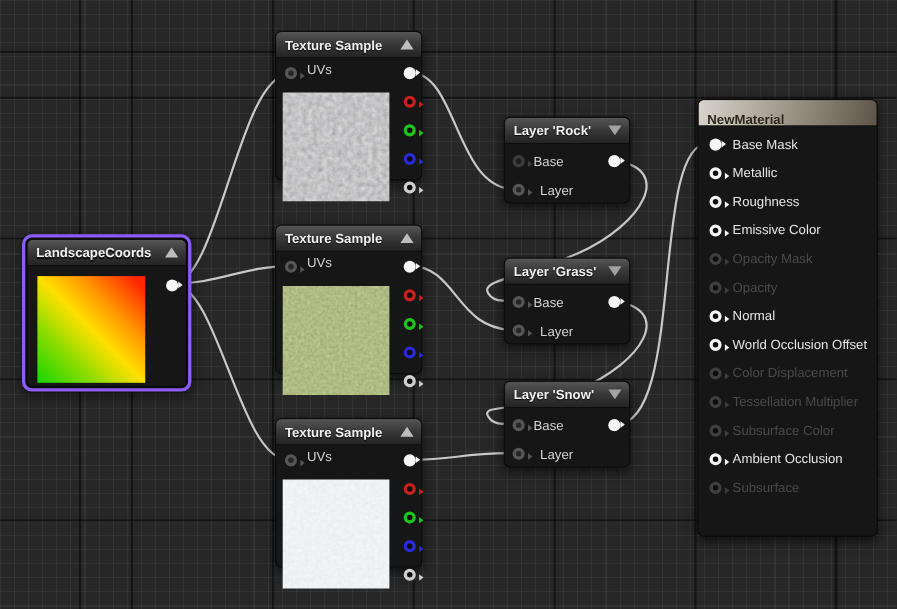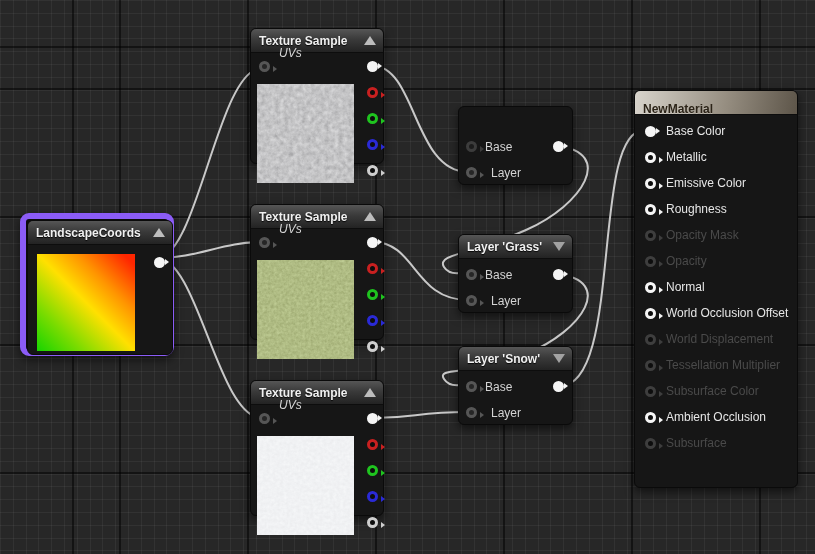--- a/index.html
+++ b/index.html
@@ -49,37 +49,37 @@
   .pin.ring{border:3px solid currentColor;background:#0d0d0d;}
   .pin.filled{background-color:currentColor;}
   .c-white{color:#f5f5f5;} .c-red{color:#c92020;} .c-green{color:#1fc41f;}
   .c-blue{color:#2a2ad6;} .c-alpha{color:#cfcfcf;}
   .c-ingray{color:#565656;} .c-ingray.ring{background:#262626;}
   .c-indark{color:#3c3c3c;} .c-indark.ring{background:#1c1c1c;}
 
   
   .ts-node{left:250px;width:134px;height:136px;}
   .uvs-pin{left:8px;top:32px;}
-  .uvs-label{left:28px;top:16px;font-style:italic;}
+  .uvs-label{left:28px;top:26px;}
   .tex-preview{position:absolute;left:6px;top:55px;display:block;}
   .ts-pin{left:116px;}
   .tsp0{top:32px;} .tsp1{top:58px;} .tsp2{top:84px;} .tsp3{top:110px;} .tsp4{top:136px;}
 
   
   .layer-node{left:458px;width:115px;height:79px;}
   .base-pin{left:7px;top:34px;}
   .base-label{left:26px;top:32px;}
   .layerin-pin{left:7px;top:60px;}
   .layerin-label{left:32px;top:58px;}
   .layer-out-pin{left:94px;top:34px;}
 
   
   .lc-wrap{
     position:absolute;left:20px;top:213px;width:154px;height:143px;z-index:2;
-    border:6px solid #8b5cf6;border-radius:9px;background:#0c0c0c;
+    border:3px solid #8b5cf6;border-radius:9px;background:#0c0c0c;
     box-sizing:border-box;padding:1px;
     box-shadow:0 4px 10px rgba(0,0,0,0.55);
   }
   .lc-node{position:relative;left:0;top:0;width:146px;height:135px;box-shadow:none;}
   .uv-preview{
     position:absolute;left:9px;top:33px;width:98px;height:97px;
     background:linear-gradient(45deg,#17d400 0%, #7fdc00 24%, #ffe000 50%, #ff9400 70%, #ff2600 94%);
   }
   .lc-out-pin{left:126px;top:36px;}
 
@@ -204,20 +204,24 @@
       <rect width="97" height="99" fill="#e8eaec" filter="url(#texSnow)"></rect>
     </svg>
   <span class="pin filled c-white ts-pin tsp0"></span>
   <span class="pin ring c-red   ts-pin tsp1"></span>
   <span class="pin ring c-green ts-pin tsp2"></span>
   <span class="pin ring c-blue  ts-pin tsp3"></span>
   <span class="pin ring c-alpha ts-pin tsp4"></span>
 </div>
 
 <div class="node layer-node" style="top:106px">
+  <div class="node-header">
+    <span class="node-title">Layer 'Rock'</span>
+    <span class="tri tri-down"></span>
+  </div>
   <span class="pin ring c-indark base-pin"></span>
   <span class="row-label base-label">Base</span>
   <span class="pin ring c-ingray layerin-pin"></span>
   <span class="row-label layerin-label">Layer</span>
   <span class="pin filled c-white layer-out-pin"></span>
 </div>
 
 <div class="node layer-node" style="top:234px">
   <div class="node-header">
     <span class="node-title">Layer 'Grass'</span>
@@ -242,53 +246,53 @@
   <span class="pin filled c-white layer-out-pin"></span>
 </div>
 
 <div class="node mat-node">
   <div class="node-header mat-header">
     <span class="node-title">NewMaterial</span>
   </div>
   <div class="mat-rows" id="mat-rows">
       <div class="mat-row">
     <span class="pin c-white filled"></span>
-    <span class="mat-label">Base Color</span>
+    <span class="mat-label">Base Mask</span>
   </div>
       <div class="mat-row">
     <span class="pin ring c-white"></span>
     <span class="mat-label">Metallic</span>
   </div>
       <div class="mat-row">
     <span class="pin ring c-white"></span>
+    <span class="mat-label">Roughness</span>
+  </div>
+      <div class="mat-row">
+    <span class="pin ring c-white"></span>
     <span class="mat-label">Emissive Color</span>
   </div>
-      <div class="mat-row">
-    <span class="pin ring c-white"></span>
-    <span class="mat-label">Roughness</span>
-  </div>
       <div class="mat-row disabled">
     <span class="pin ring c-white"></span>
     <span class="mat-label">Opacity Mask</span>
   </div>
       <div class="mat-row disabled">
     <span class="pin ring c-white"></span>
     <span class="mat-label">Opacity</span>
   </div>
       <div class="mat-row">
     <span class="pin ring c-white"></span>
     <span class="mat-label">Normal</span>
   </div>
       <div class="mat-row">
     <span class="pin ring c-white"></span>
     <span class="mat-label">World Occlusion Offset</span>
   </div>
       <div class="mat-row disabled">
     <span class="pin ring c-white"></span>
-    <span class="mat-label">World Displacement</span>
+    <span class="mat-label">Color Displacement</span>
   </div>
       <div class="mat-row disabled">
     <span class="pin ring c-white"></span>
     <span class="mat-label">Tessellation Multiplier</span>
   </div>
       <div class="mat-row disabled">
     <span class="pin ring c-white"></span>
     <span class="mat-label">Subsurface Color</span>
   </div>
       <div class="mat-row">

